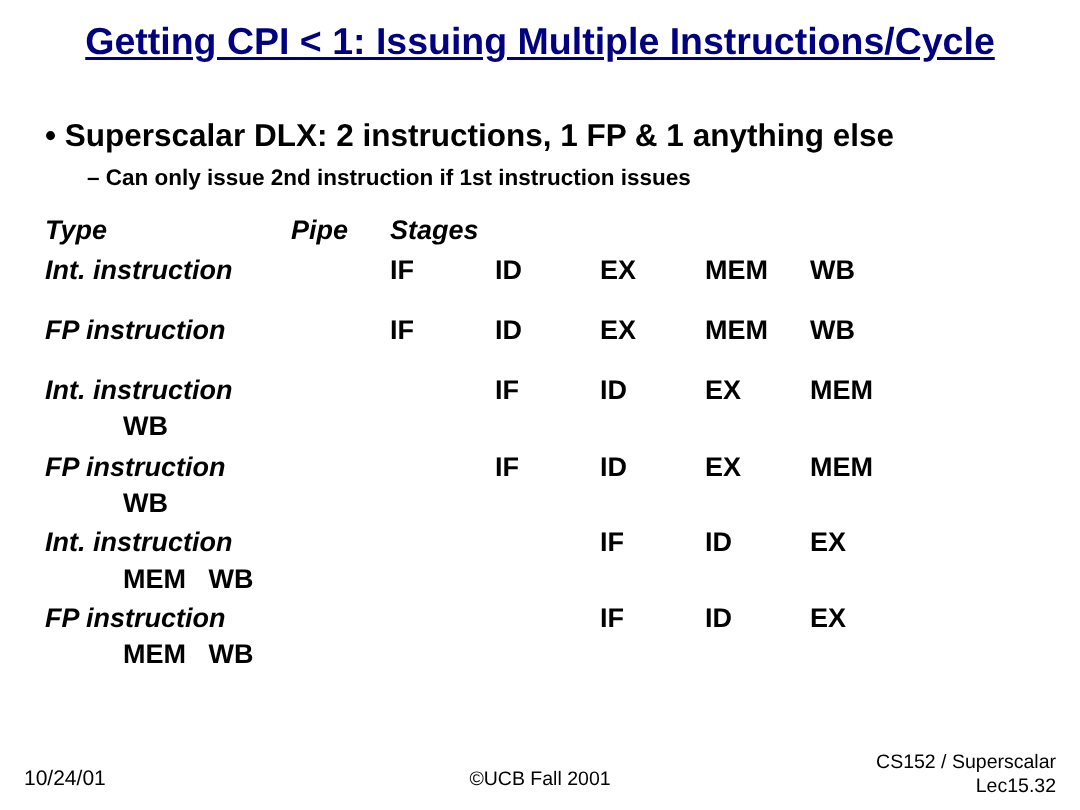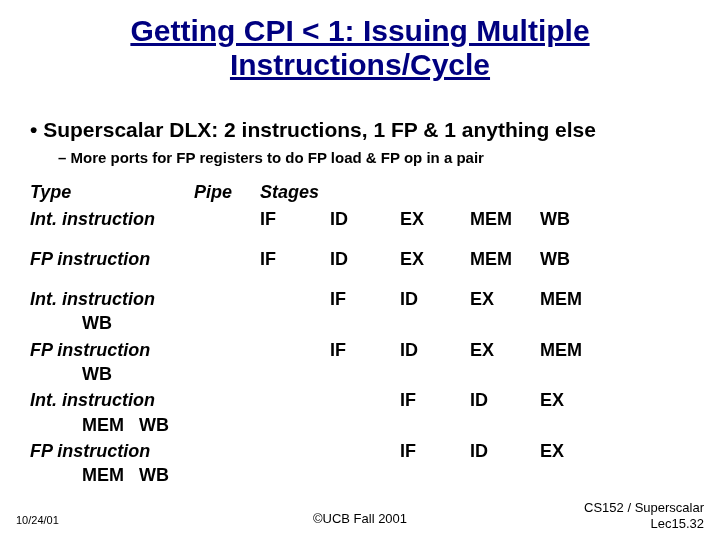--- a/index.html
+++ b/index.html
@@ -13,21 +13,21 @@
     overflow: hidden;
   }
   .slide {
     position: relative;
     width: 720px;
     height: 540px;
     box-sizing: border-box;
     padding: 14px 30px 0 30px;
   }
   .title {
-    font-size: 30px;
+    font-size: 25px;
     font-weight: bold;
     text-align: center;
     text-decoration: underline;
     color: #000080;
     margin: 0 0 36px 0;
     padding: 0 10px;
   }
   .main-bullet {
     font-size: 21px;
     font-weight: bold;
@@ -61,21 +61,21 @@
   .col-s0     { display:inline-block; width:70px;  vertical-align:top; }
   .col-s1     { display:inline-block; width:70px;  vertical-align:top; }
   .col-s2     { display:inline-block; width:70px;  vertical-align:top; }
   .col-s3     { display:inline-block; width:70px;  vertical-align:top; }
   .col-s4     { display:inline-block; width:70px;  vertical-align:top; }
   .wrap-line  { display:block; margin-left:52px; font-style:normal; }
   .footer-date {
     position: absolute;
     left: 16px;
     bottom: 14px;
-    font-size: 11px;
+    font-size: 14px;
   }
   .footer-center {
     position: absolute;
     left: 0; right: 0;
     bottom: 14px;
     text-align: center;
     font-size: 13px;
   }
   .footer-right {
     position: absolute;
@@ -87,21 +87,21 @@
   }
   .spacer { height: 14px; }
 </style>
 </head>
 <body>
 
 <div class="slide">
   <div class="title">Getting CPI &lt; 1: Issuing Multiple Instructions/Cycle</div>
 
   <div class="main-bullet">• Superscalar DLX: 2 instructions, 1 FP &amp; 1 anything else</div>
-  <div class="sub-bullet">– More ports for FP registers to do FP load &amp; FP op in a pair</div>
+  <div class="sub-bullet">– Can only issue 2nd instruction if 1st instruction issues</div>
 
   <div class="stage-block">
 
     <div class="stage-row">
       <span class="col-type">Type</span><span class="col-pipe">Pipe</span><span>Stages</span>
     </div>
 
     <div class="stage-row normal">
       <span class="col-type">Int. instruction</span><span class="col-pipe"></span><span class="col-s0">IF</span><span class="col-s1">ID</span><span class="col-s2">EX</span><span class="col-s3">MEM</span><span class="col-s4">WB</span>
     </div>

